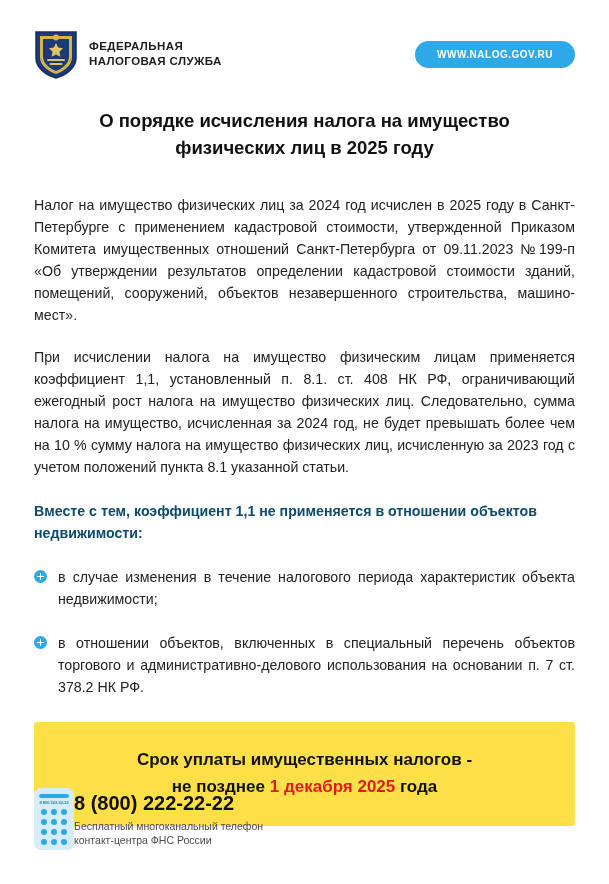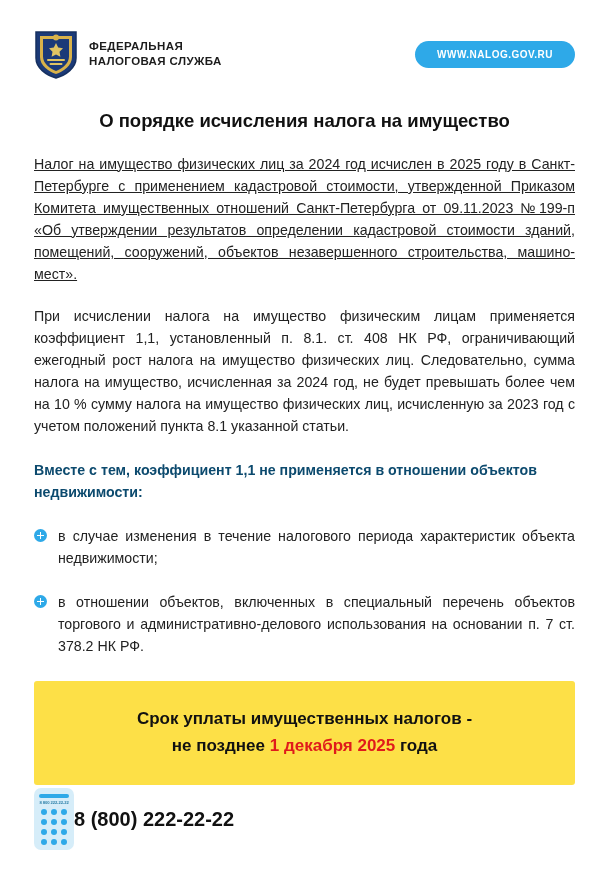--- a/index.html
+++ b/index.html
@@ -74,21 +74,21 @@
   .title span { display: block; }
 
   
   .para {
     font-size: 14.2px;
     line-height: 1.55;
     text-align: justify;
     color: #222222;
     margin: 20px 0 0 0;
   }
-  .para.first { margin-top: 18px; text-decoration: underline; }
+  .para.first { margin-top: 32px; }
 
   .lead-bold {
     font-size: 14.2px;
     line-height: 1.55;
     font-weight: bold;
     color: #0c4a6e;
     margin: 22px 0 0 0;
   }
 
   ul.bullets {
@@ -234,20 +234,21 @@
       <div class="brand-text">
         <span>Федеральная</span>
         <span>налоговая служба</span>
       </div>
     </div>
     <div class="site-pill">WWW.NALOG.GOV.RU</div>
   </div>
 
   <div class="title">
     <span>О порядке исчисления налога на имущество</span>
+    <span>физических лиц в 2025 году</span>
   </div>
 
   <p class="para first">Налог на имущество физических лиц за 2024 год исчислен в 2025 году в Санкт-Петербурге с применением кадастровой стоимости, утвержденной Приказом Комитета имущественных отношений Санкт-Петербурга от 09.11.2023 №199-п «Об утверждении результатов определении кадастровой стоимости зданий, помещений, сооружений, объектов незавершенного строительства, машино-мест».</p>
   <p class="para">При исчислении налога на имущество физическим лицам применяется коэффициент 1,1, установленный п. 8.1. ст. 408 НК РФ, ограничивающий ежегодный рост налога на имущество физических лиц. Следовательно, сумма налога на имущество, исчисленная за 2024 год, не будет превышать более чем на 10 % сумму налога на имущество физических лиц, исчисленную за 2023 год с учетом положений пункта 8.1 указанной статьи.</p>
 
   <p class="lead-bold">Вместе с тем, коэффициент 1,1 не применяется в отношении объектов недвижимости:</p>
 
   <ul class="bullets">
     <li>
       <span class="bullet-icon"></span>
@@ -280,16 +281,20 @@
           <i></i>
           <i></i>
           <i></i>
           <i></i>
           <i></i>
           <i></i>
       </div>
     </div>
     <div class="footer-text">
       <div class="phone-number">8 (800) 222-22-22</div>
+      <div class="phone-caption">
+        <span>Бесплатный многоканальный телефон</span>
+        <span>контакт-центра ФНС России</span>
+      </div>
     </div>
   </div>
 
 </div>
 
 </body></html>

